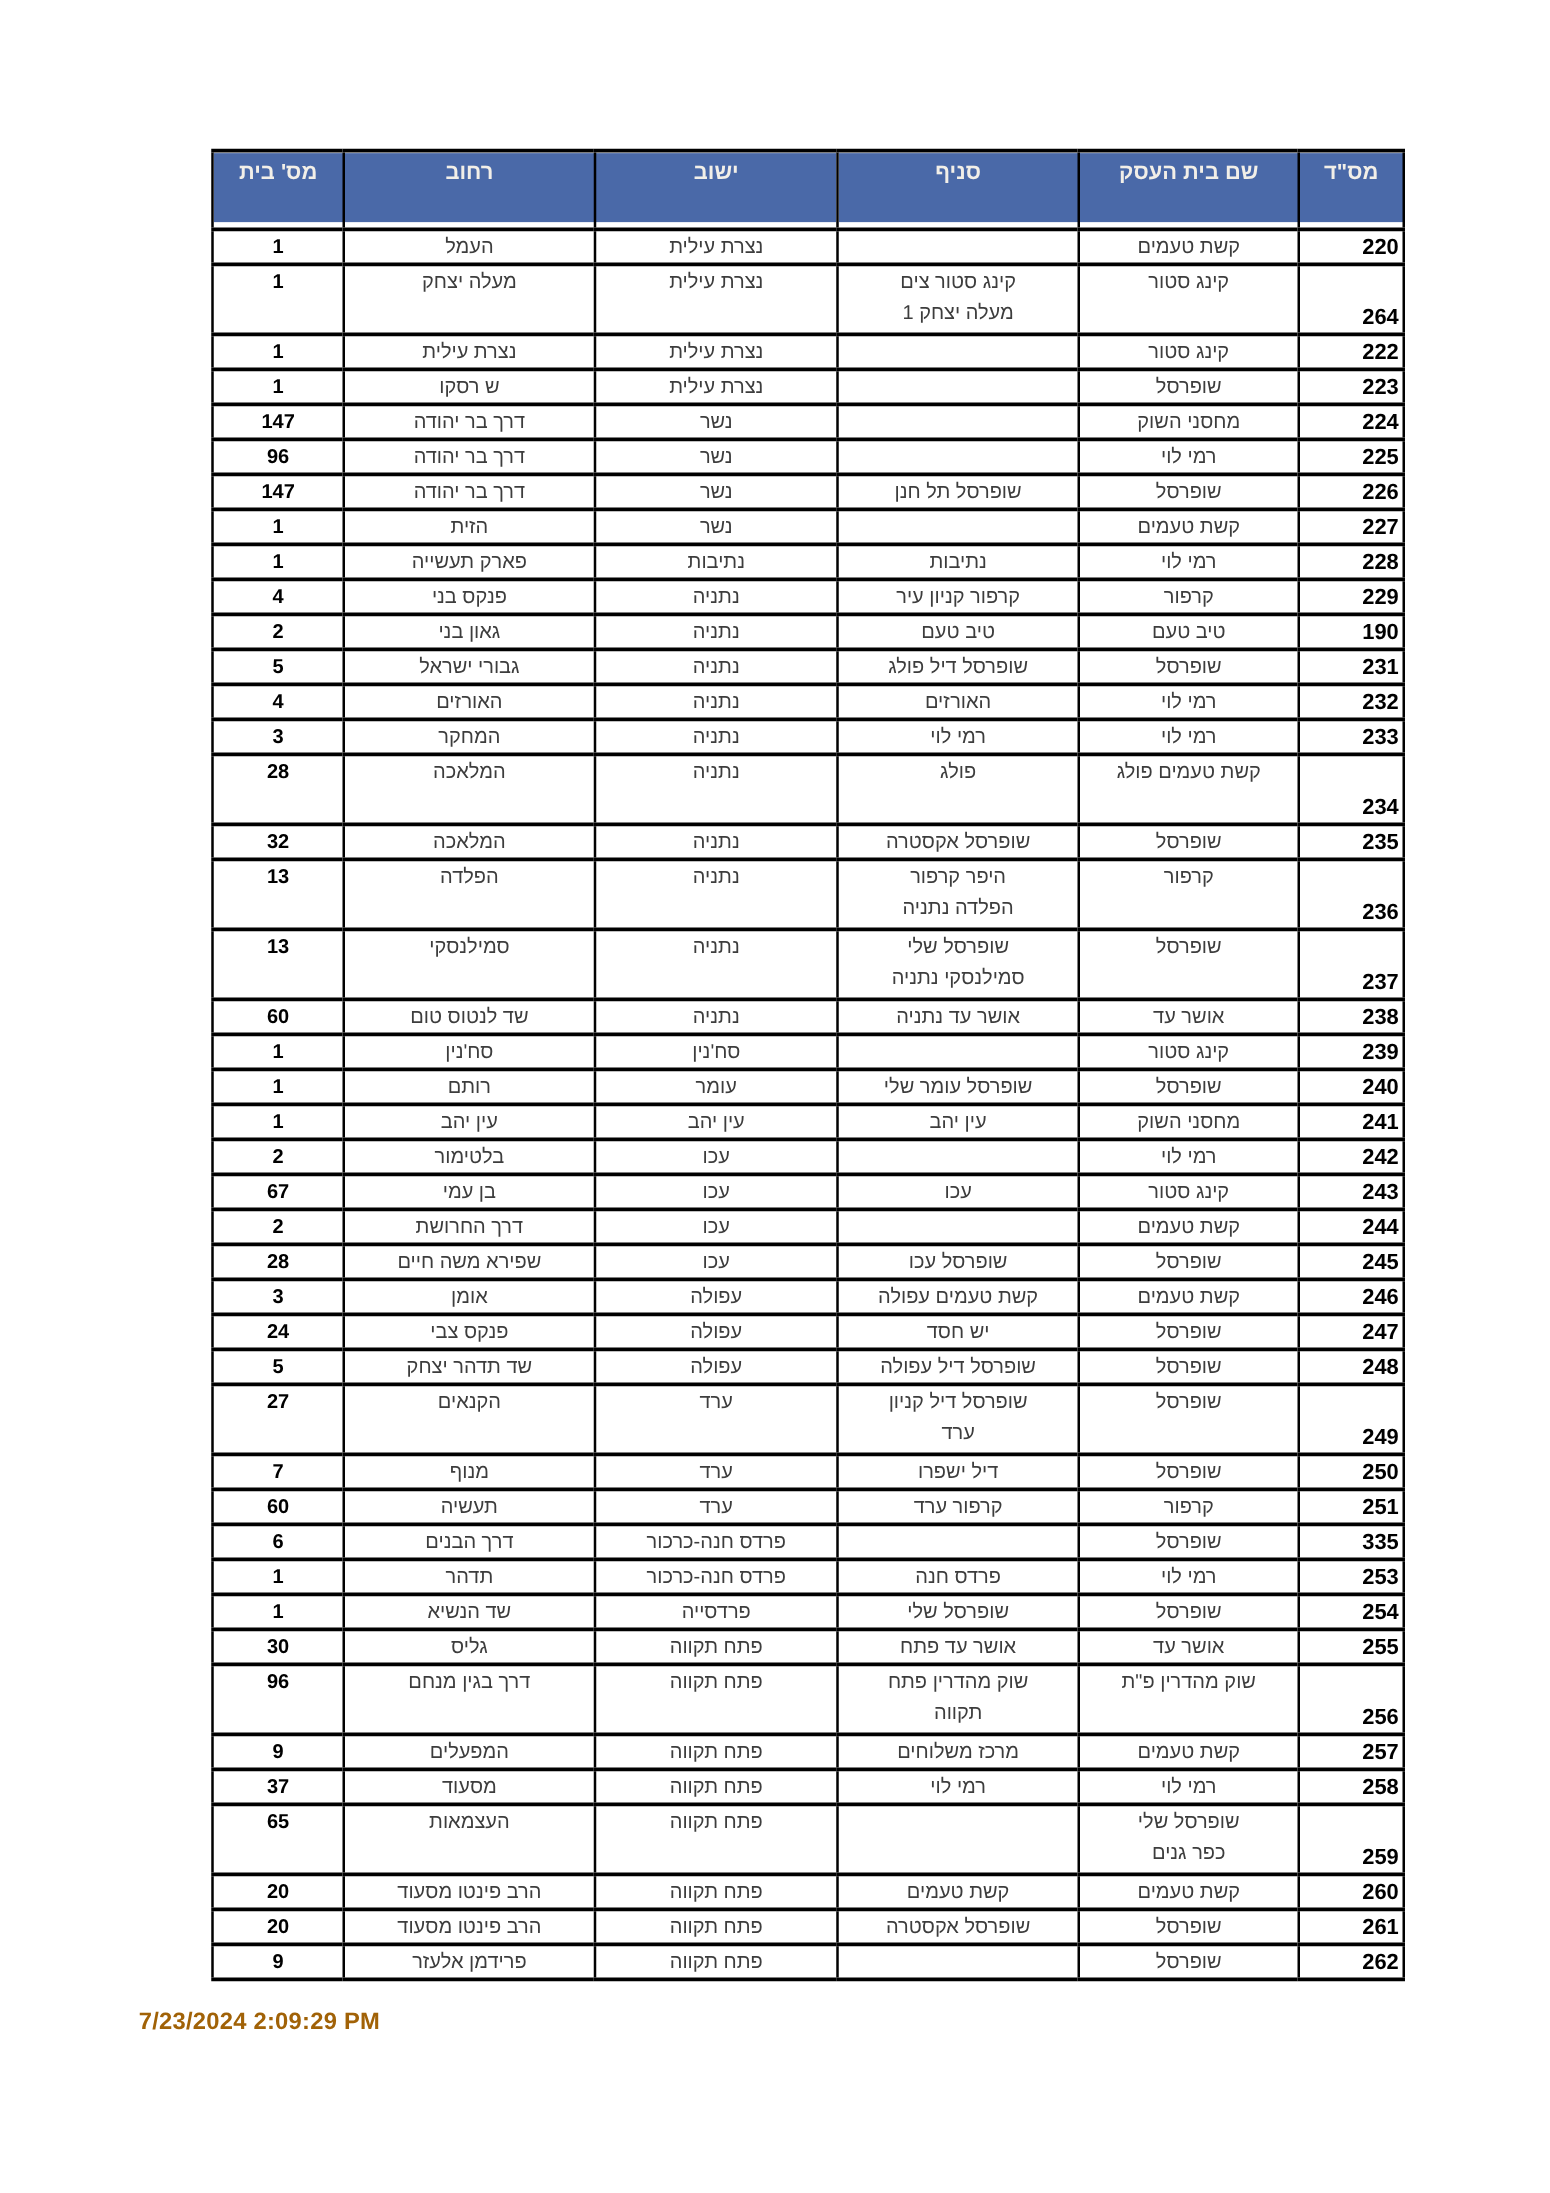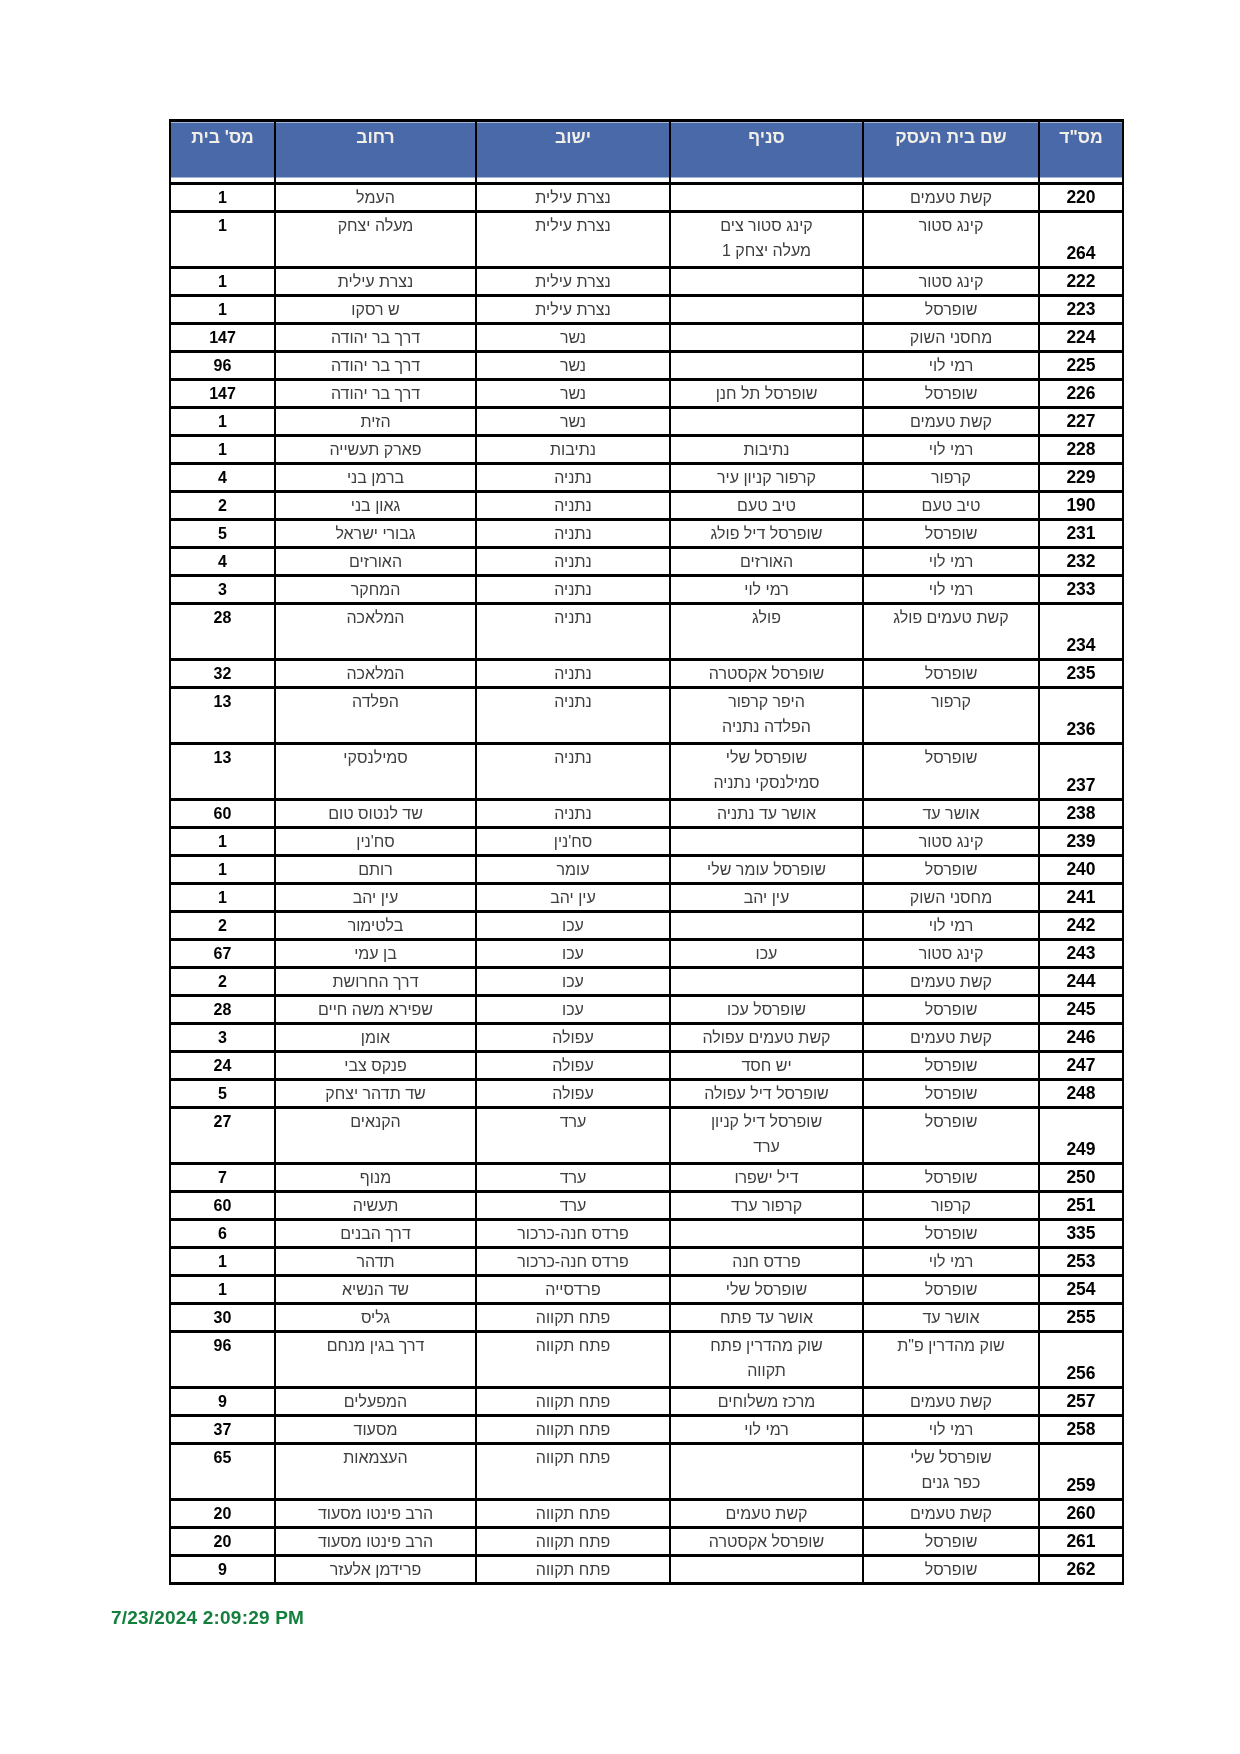--- a/index.html
+++ b/index.html
@@ -25,26 +25,26 @@
     background:linear-gradient(to bottom,#4a69a8 0,#4a69a8 calc(100% - 5px),#ffffff calc(100% - 5px));
   }
   .biz td{
     height:24px;vertical-align:top;padding:0 3px;
     font-size:16px;line-height:25px;color:#3d3d3d;
     white-space:pre-line;
   }
   .biz tr.tall td{height:52px;}
   .biz td.cell-serial{
     color:#000;font-weight:bold;font-size:17.5px;vertical-align:bottom;
-    padding-bottom:1px;line-height:24px;
+    padding-bottom:1px;line-height:24px;text-align:right;
   }
   .biz td.cell-house{color:#000;font-weight:bold;font-size:16px;}
   .timestamp{
     position:absolute;left:111px;top:1607px;
-    font-size:19px;font-weight:bold;color:#15803d;direction:ltr;
+    font-size:19px;font-weight:bold;color:#a16207;direction:ltr;
     letter-spacing:0.2px;
   }
 </style>
 </head>
 <body>
 
 <div class="page">
 
   <table class="biz" dir="rtl">
     <colgroup>
@@ -137,21 +137,21 @@
           <td class="cell-branch">נתיבות</td>
           <td class="cell-city">נתיבות</td>
           <td class="cell-street">פארק תעשייה</td>
           <td class="cell-house">1</td>
         </tr>
         <tr>
           <td class="cell-serial">229</td>
           <td class="cell-business">קרפור</td>
           <td class="cell-branch">קרפור קניון עיר</td>
           <td class="cell-city">נתניה</td>
-          <td class="cell-street">ברמן בני</td>
+          <td class="cell-street">פנקס בני</td>
           <td class="cell-house">4</td>
         </tr>
         <tr>
           <td class="cell-serial">190</td>
           <td class="cell-business">טיב טעם</td>
           <td class="cell-branch">טיב טעם</td>
           <td class="cell-city">נתניה</td>
           <td class="cell-street">גאון בני</td>
           <td class="cell-house">2</td>
         </tr>

